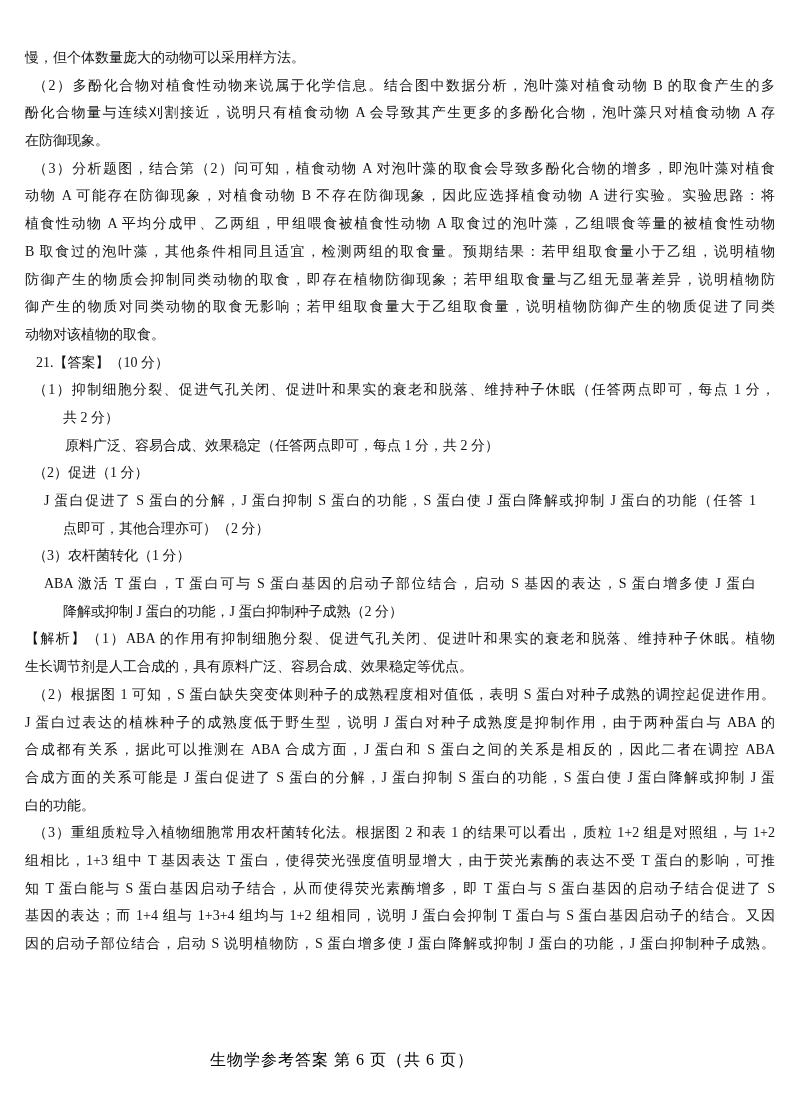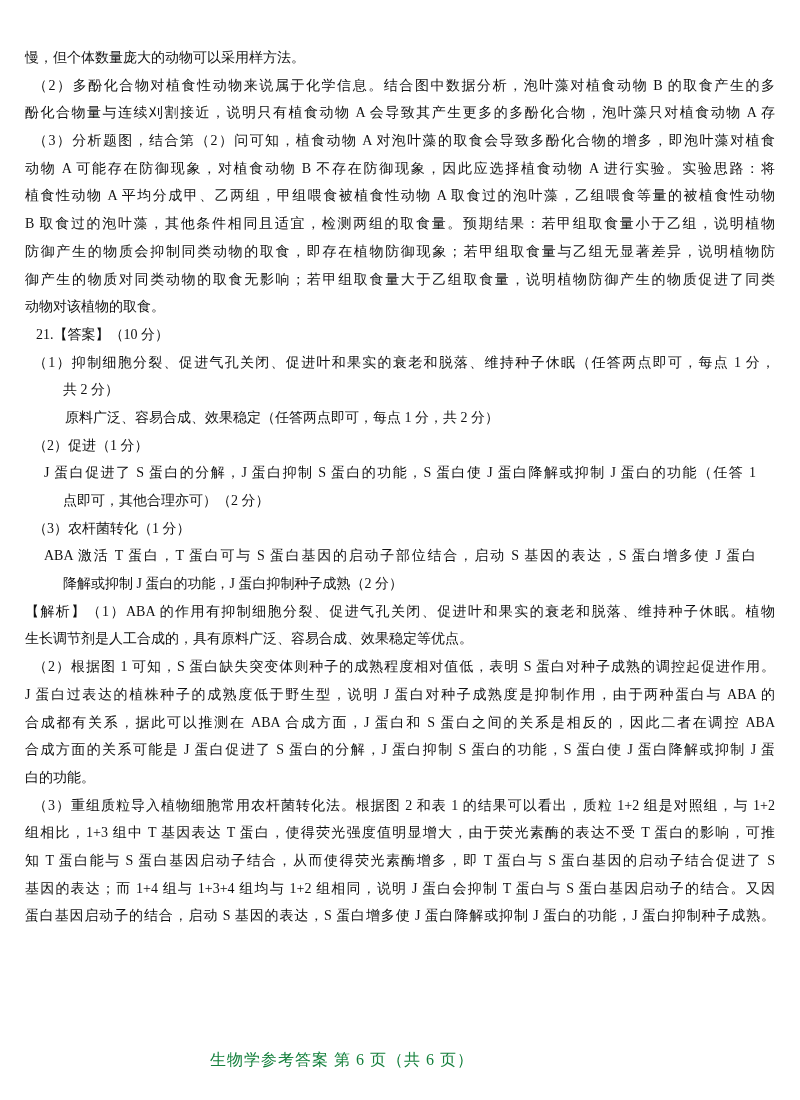--- a/index.html
+++ b/index.html
@@ -48,31 +48,32 @@
   .footer {
     position: absolute;
     top: 1046px;
     left: 0;
     width: 684px;
     height: 28px;
     line-height: 28px;
     text-align: center;
     font-size: 16px;
     letter-spacing: 1px;
-    color: #15803d;
+    color: #000000;
   }
 </style>
 </head>
 <body>
 
 <div class="page">
   <div class="textblock">
     <div class="line">慢，但个体数量庞大的动物可以采用样方法。</div>
     <div class="line p j">（2）多酚化合物对植食性动物来说属于化学信息。结合图中数据分析，泡叶藻对植食动物 B 的取食产生的多</div>
     <div class="line j">酚化合物量与连续刈割接近，说明只有植食动物 A 会导致其产生更多的多酚化合物，泡叶藻只对植食动物 A 存</div>
+    <div class="line">在防御现象。</div>
     <div class="line p j">（3）分析题图，结合第（2）问可知，植食动物 A 对泡叶藻的取食会导致多酚化合物的增多，即泡叶藻对植食</div>
     <div class="line j">动物 A 可能存在防御现象，对植食动物 B 不存在防御现象，因此应选择植食动物 A 进行实验。实验思路：将</div>
     <div class="line j">植食性动物 A 平均分成甲、乙两组，甲组喂食被植食性动物 A 取食过的泡叶藻，乙组喂食等量的被植食性动物</div>
     <div class="line j">B 取食过的泡叶藻，其他条件相同且适宜，检测两组的取食量。预期结果：若甲组取食量小于乙组，说明植物</div>
     <div class="line j">防御产生的物质会抑制同类动物的取食，即存在植物防御现象；若甲组取食量与乙组无显著差异，说明植物防</div>
     <div class="line j">御产生的物质对同类动物的取食无影响；若甲组取食量大于乙组取食量，说明植物防御产生的物质促进了同类</div>
     <div class="line">动物对该植物的取食。</div>
     <div class="line q">21.【答案】（10 分）</div>
     <div class="line p j">（1）抑制细胞分裂、促进气孔关闭、促进叶和果实的衰老和脱落、维持种子休眠（任答两点即可，每点 1 分，</div>
     <div class="line a">共 2 分）</div>
@@ -87,16 +88,16 @@
     <div class="line">生长调节剂是人工合成的，具有原料广泛、容易合成、效果稳定等优点。</div>
     <div class="line p j">（2）根据图 1 可知，S 蛋白缺失突变体则种子的成熟程度相对值低，表明 S 蛋白对种子成熟的调控起促进作用。</div>
     <div class="line j">J 蛋白过表达的植株种子的成熟度低于野生型，说明 J 蛋白对种子成熟度是抑制作用，由于两种蛋白与 ABA 的</div>
     <div class="line j">合成都有关系，据此可以推测在 ABA 合成方面，J 蛋白和 S 蛋白之间的关系是相反的，因此二者在调控 ABA</div>
     <div class="line j">合成方面的关系可能是 J 蛋白促进了 S 蛋白的分解，J 蛋白抑制 S 蛋白的功能，S 蛋白使 J 蛋白降解或抑制 J 蛋</div>
     <div class="line">白的功能。</div>
     <div class="line p j">（3）重组质粒导入植物细胞常用农杆菌转化法。根据图 2 和表 1 的结果可以看出，质粒 1+2 组是对照组，与 1+2</div>
     <div class="line j">组相比，1+3 组中 T 基因表达 T 蛋白，使得荧光强度值明显增大，由于荧光素酶的表达不受 T 蛋白的影响，可推</div>
     <div class="line j">知 T 蛋白能与 S 蛋白基因启动子结合，从而使得荧光素酶增多，即 T 蛋白与 S 蛋白基因的启动子结合促进了 S</div>
     <div class="line j">基因的表达；而 1+4 组与 1+3+4 组均与 1+2 组相同，说明 J 蛋白会抑制 T 蛋白与 S 蛋白基因启动子的结合。又因</div>
-    <div class="line j">蛋白基因启动子的结合，启动 S 基因的表达，S 蛋白增多使 J 蛋白降解或抑制 J 蛋白的功能，J 蛋白抑制种子成熟。</div>
+    <div class="line j">因的启动子部位结合，启动 S 说明植物防，S 蛋白增多使 J 蛋白降解或抑制 J 蛋白的功能，J 蛋白抑制种子成熟。</div>
   </div>
   <div class="footer">生物学参考答案 第 6 页（共 6 页）</div>
 </div>
 
 </body></html>

